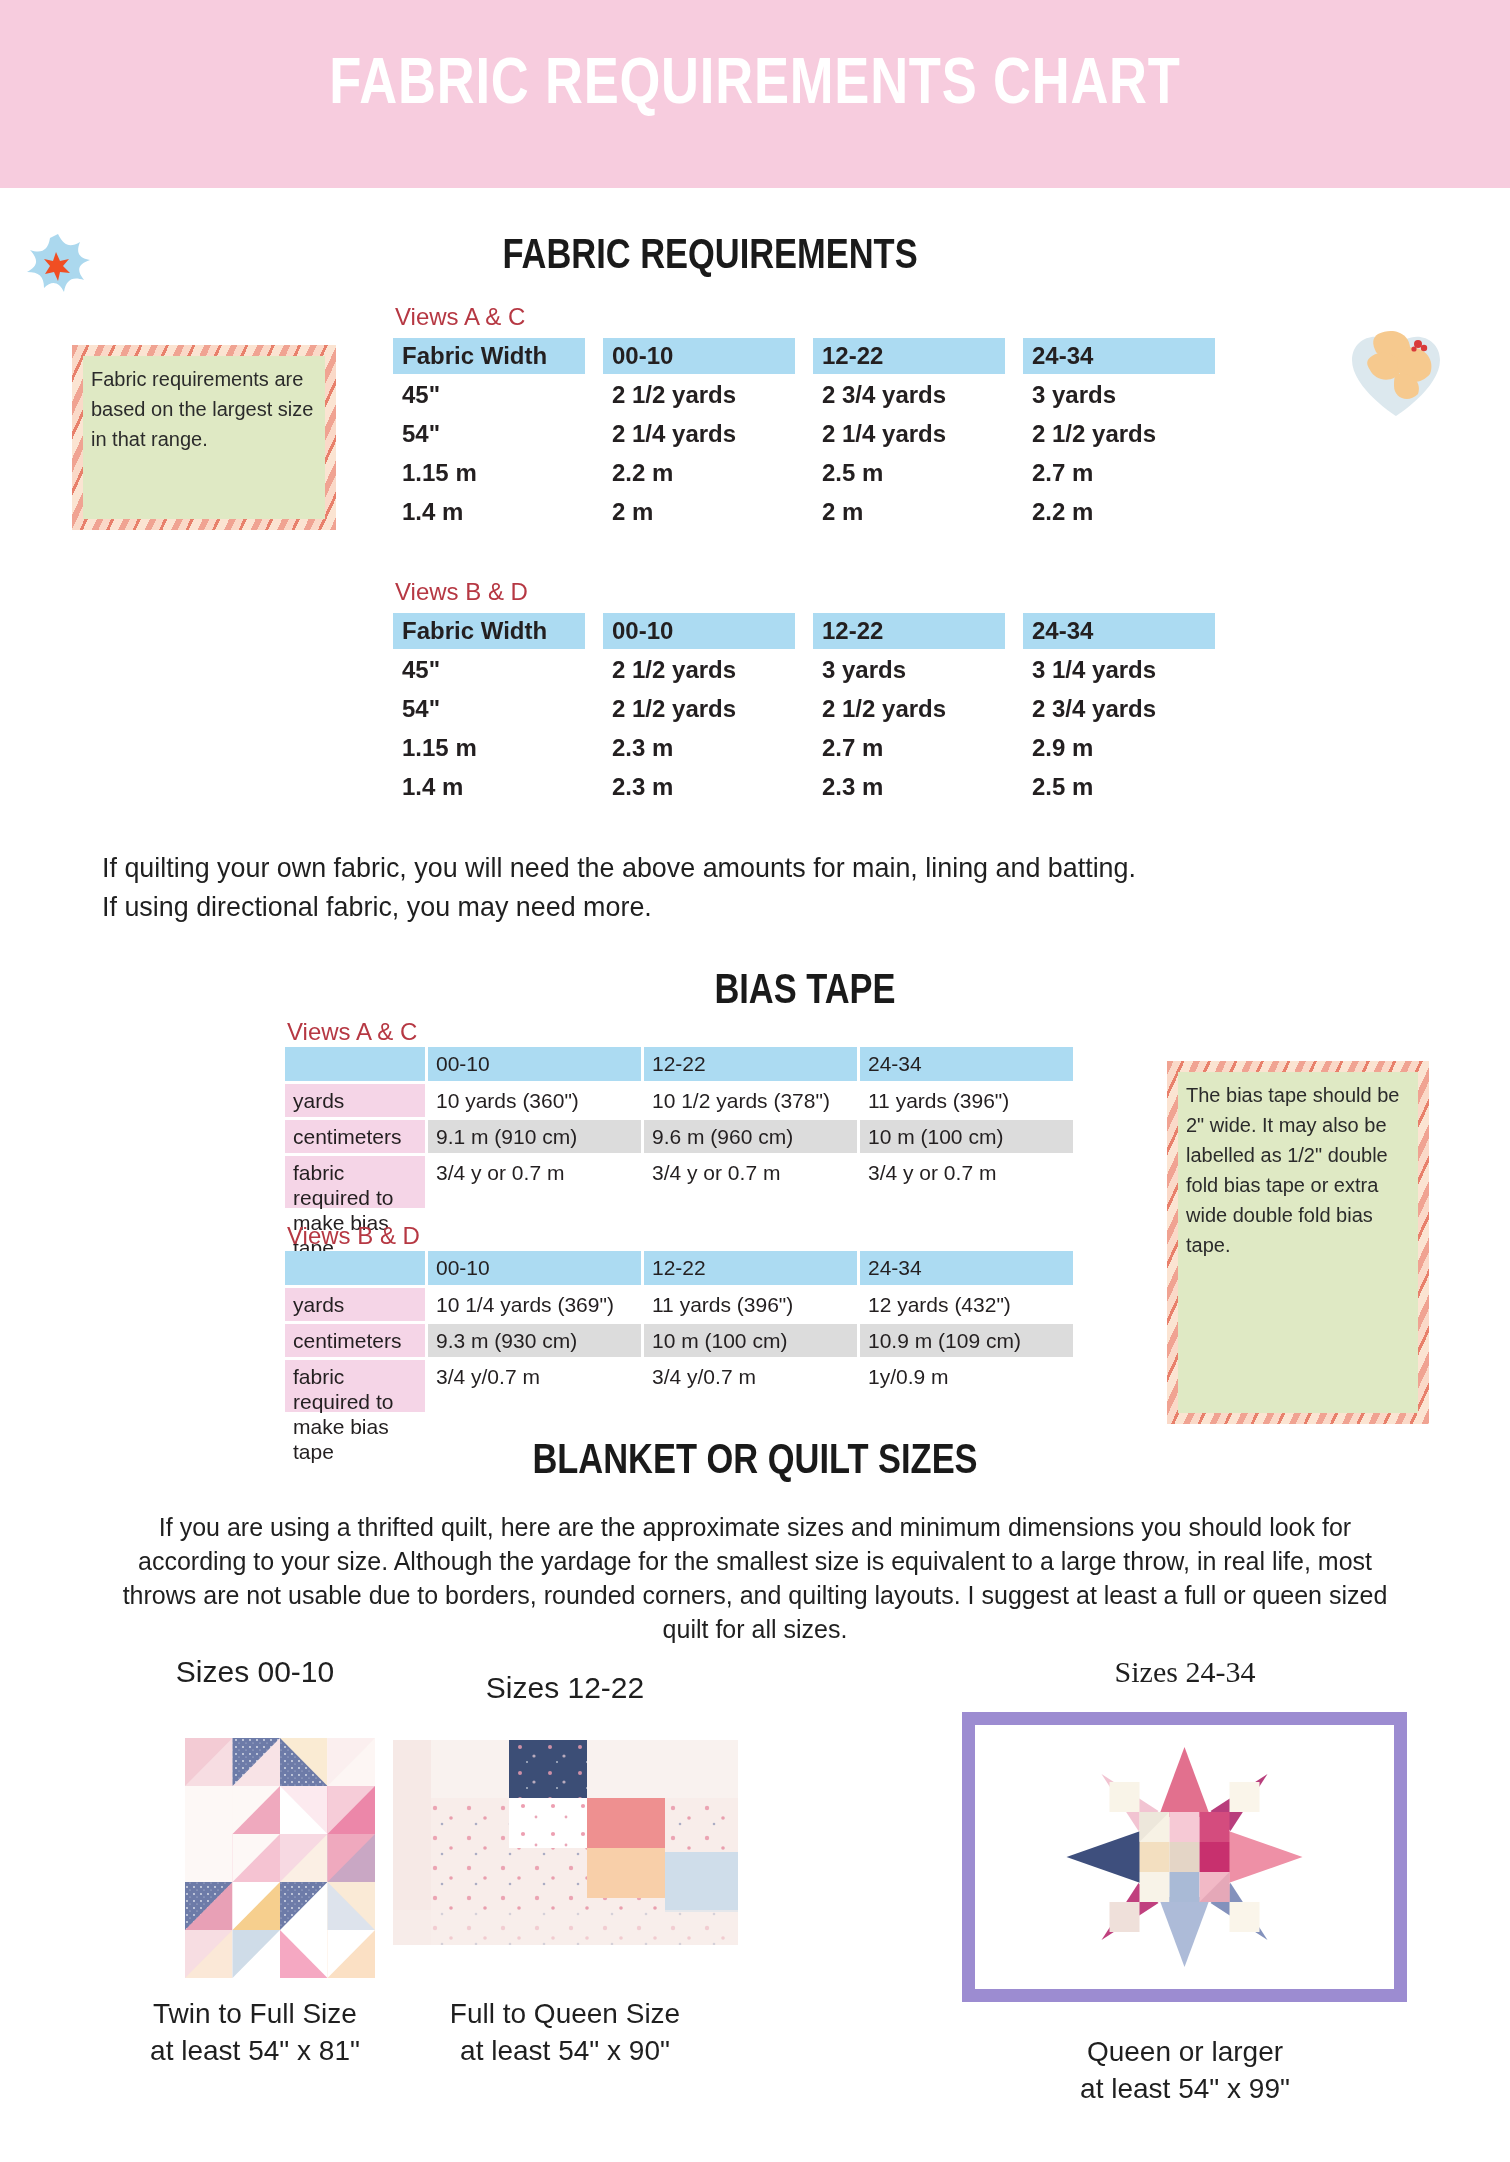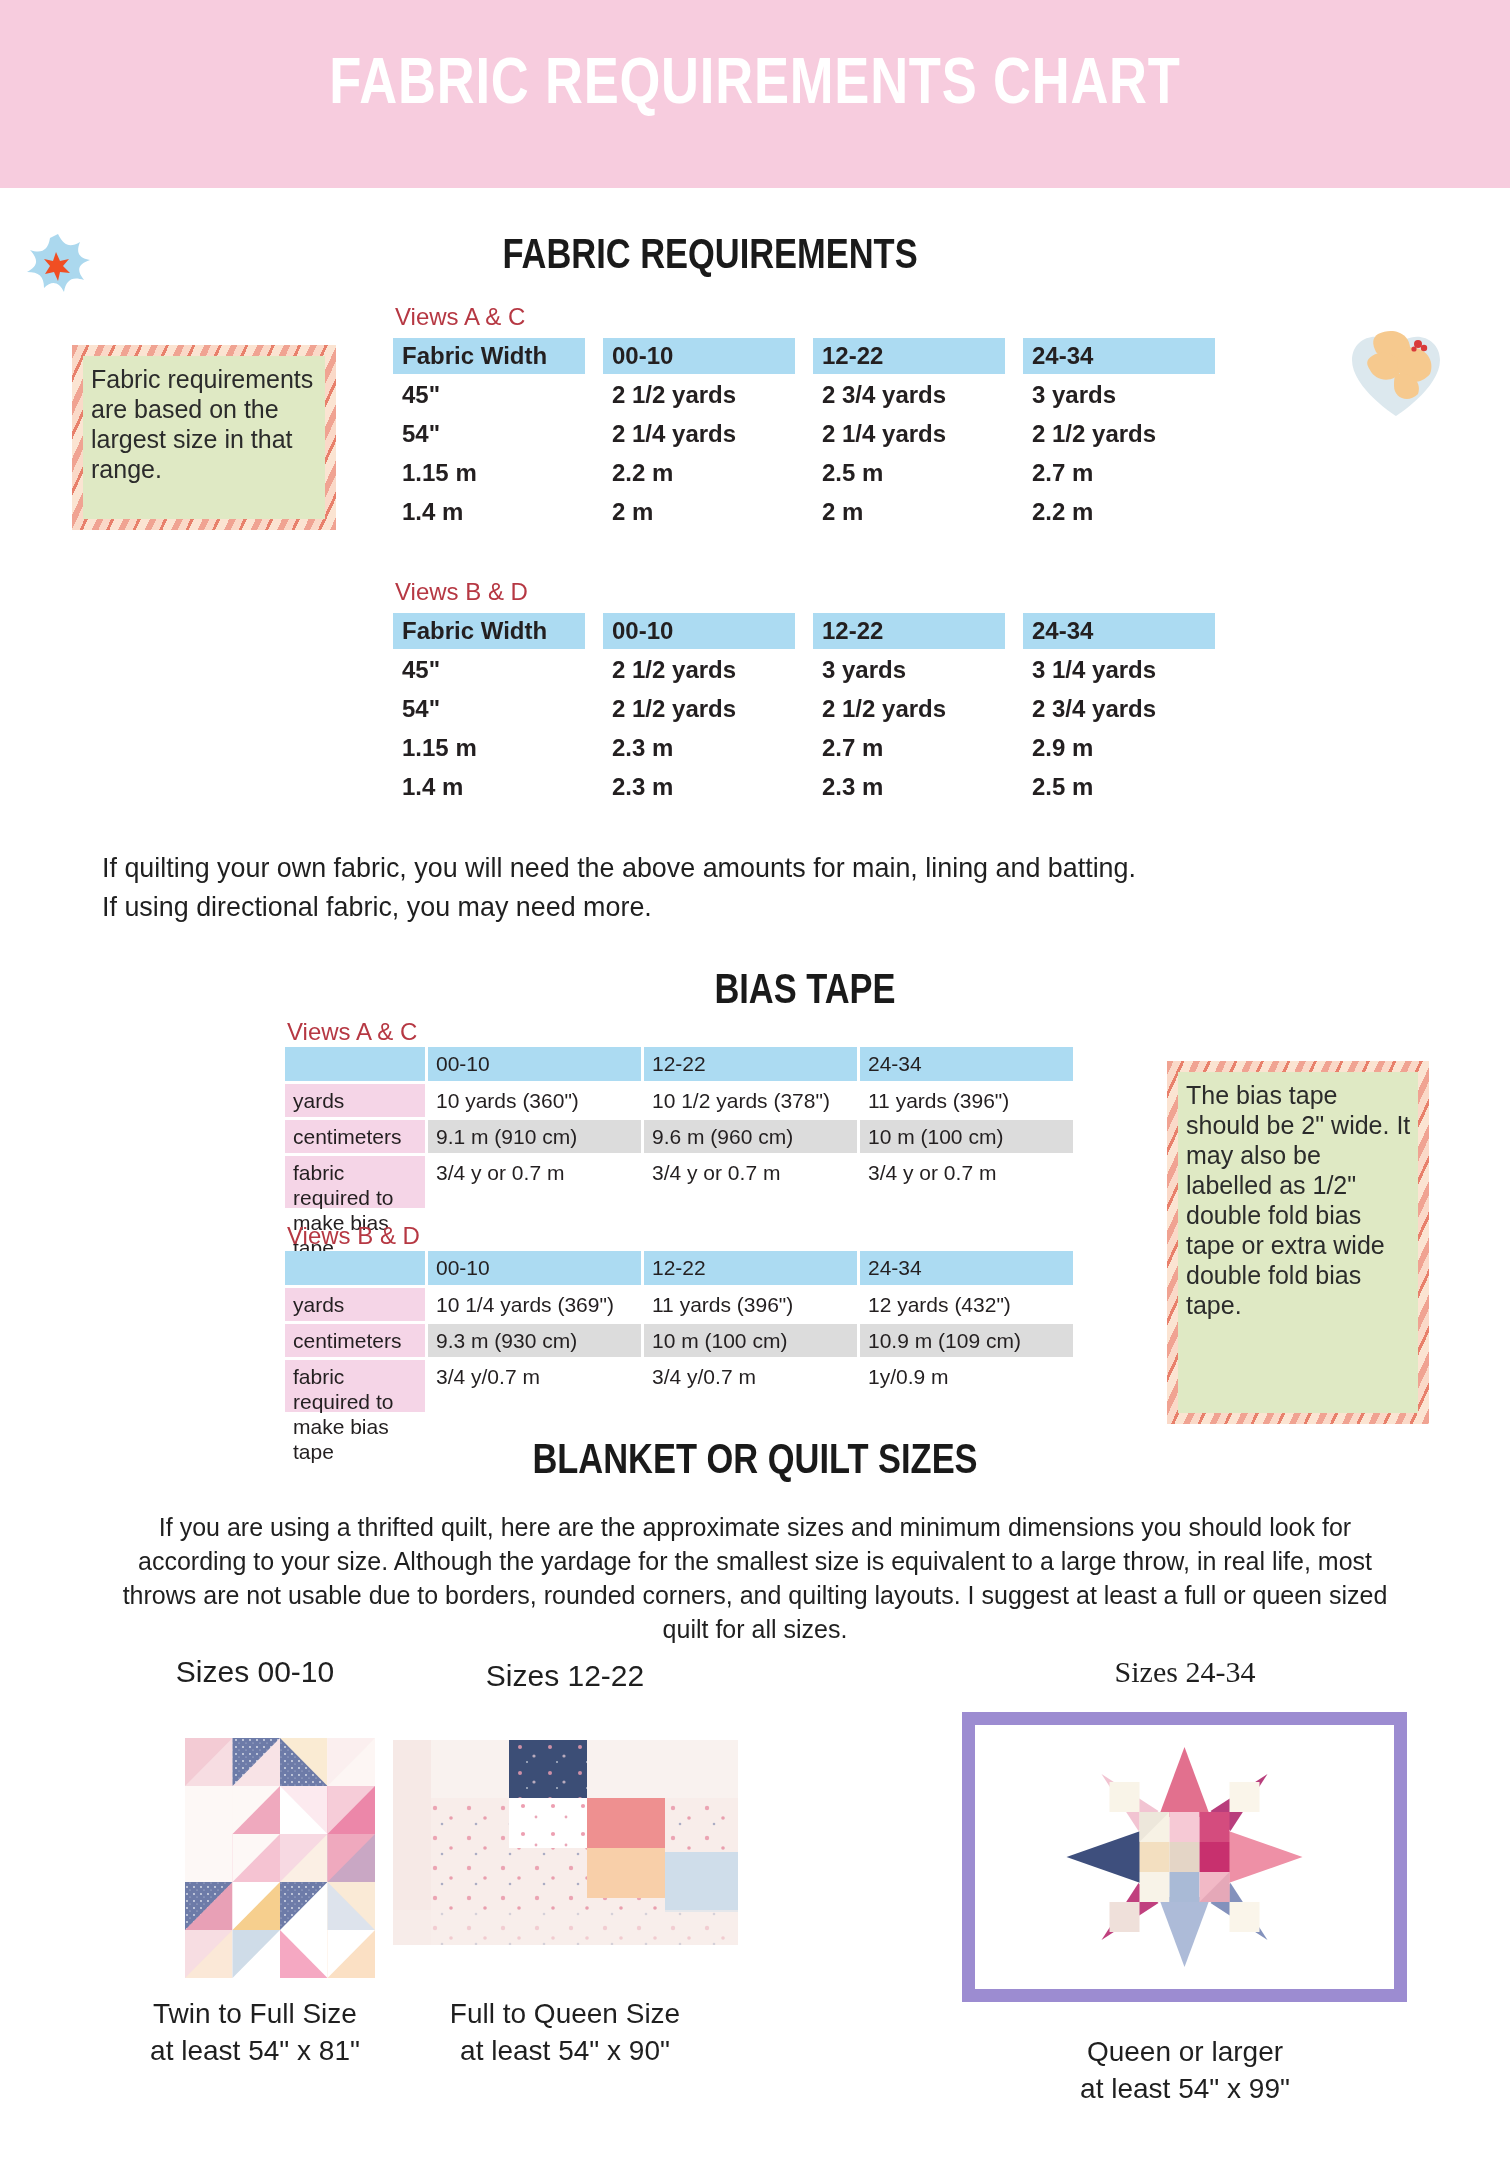--- a/index.html
+++ b/index.html
@@ -57,21 +57,21 @@
     background: #DFE9C4;
     border: 11px solid transparent;
     border-image: repeating-linear-gradient(
         115deg,
         #F0A392 0px, #F0A392 6px,
         #FAD9C8 6px, #FAD9C8 13px,
         #E8806B 13px, #E8806B 16px,
         #FBE4D2 16px, #FBE4D2 24px) 11 repeat;
   }
   .callout p {
-    font-size: 25px; line-height: 30px; color: #2b2b2b;
+    font-size: 20px; line-height: 30px; color: #2b2b2b;
     padding: 8px 6px 6px 8px;
   }
 
   
   .para {
     position: absolute; font-size: 28px; line-height: 39px; color: #1f1f1f;
     transform: scaleX(0.96); transform-origin: left top;
   }
   .para.center { transform: none; text-align: center; font-size: 25px; line-height: 34px; }
 
@@ -343,21 +343,21 @@
         <polygon points="142.5,192 190,192 142.5,240" fill="#FFFFFF"></polygon>
       </svg>
     </div>
     <div class="fig-caption" style="top:340px;">
       <div>Twin to Full Size</div>
       <div>at least 54" x 81"</div>
     </div>
   </div>
 
   <div class="fig" style="left:355px; top:1655px; width:420px; height:420px;">
-    <div class="fig-title" style="top:4px;">Sizes 12-22</div>
+    <div class="fig-title" style="top:16px;">Sizes 12-22</div>
     <div class="quilt-img" style="left:38px; top:85px; width:345px; height:205px;">
       <svg width="345" height="205" viewBox="0 0 345 205" preserveAspectRatio="none">
         <defs>
           <pattern id="floral" width="34" height="30" patternUnits="userSpaceOnUse">
             <rect width="34" height="30" fill="#F8EDEA"></rect>
             <circle cx="8" cy="8" r="2.2" fill="#E78CA0" opacity="0.75"></circle>
             <circle cx="24" cy="18" r="1.8" fill="#E06B86" opacity="0.6"></circle>
             <circle cx="15" cy="24" r="1.3" fill="#5E6E9E" opacity="0.5"></circle>
           </pattern>
           <pattern id="floralNavy" width="30" height="26" patternUnits="userSpaceOnUse">

